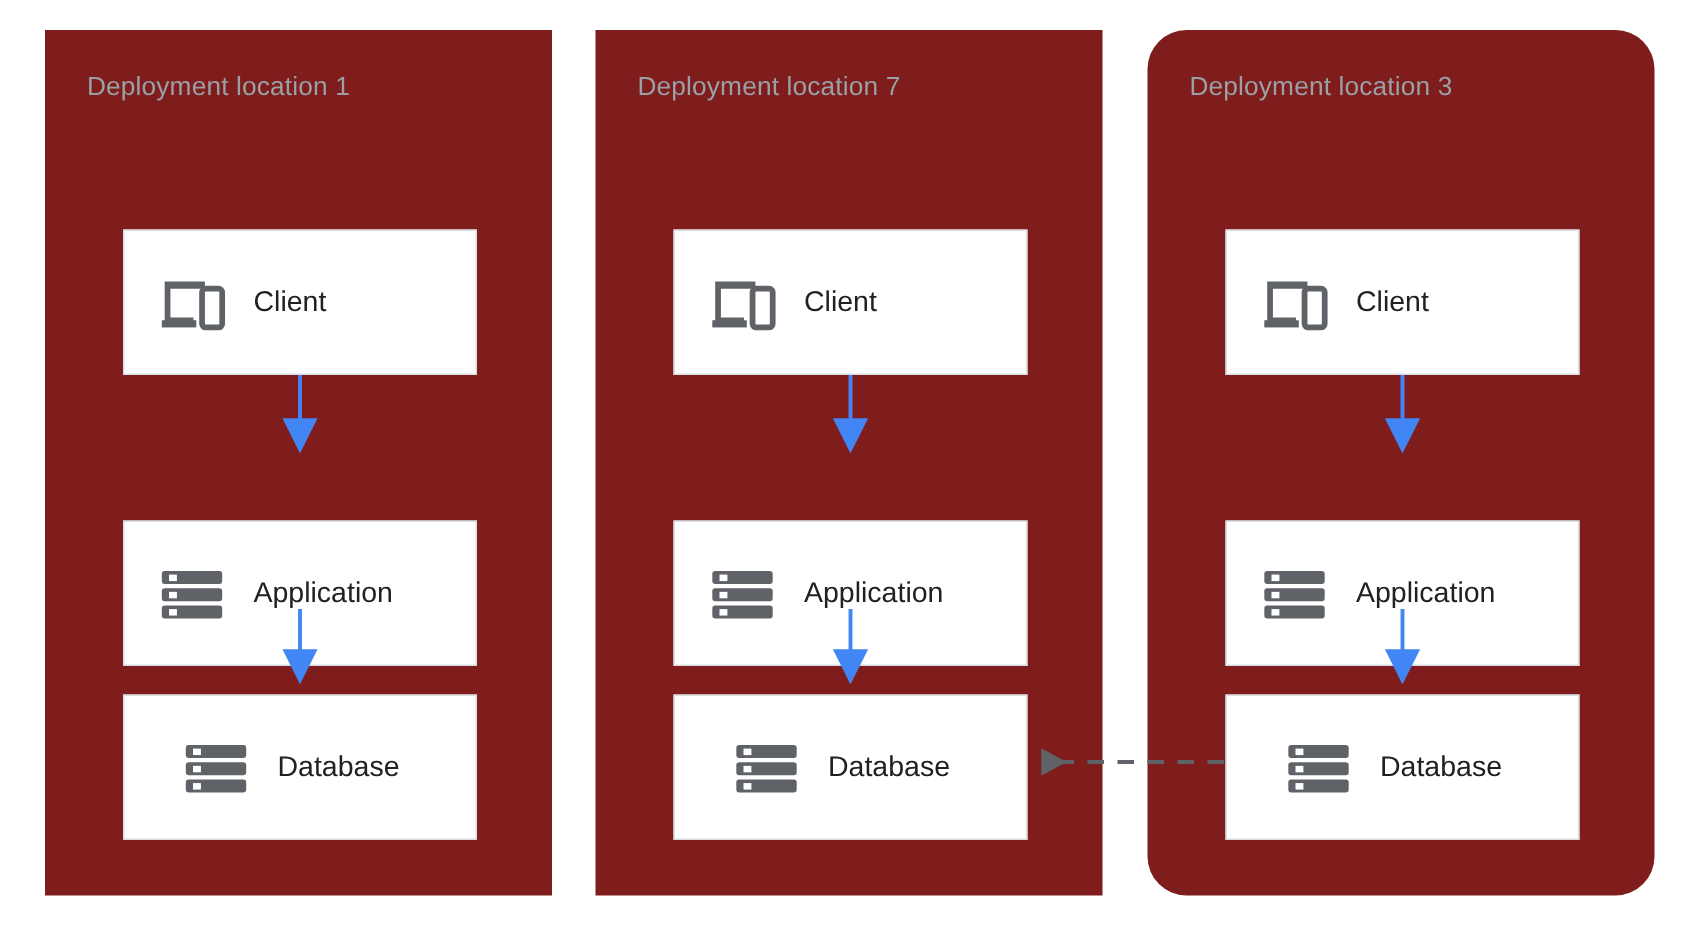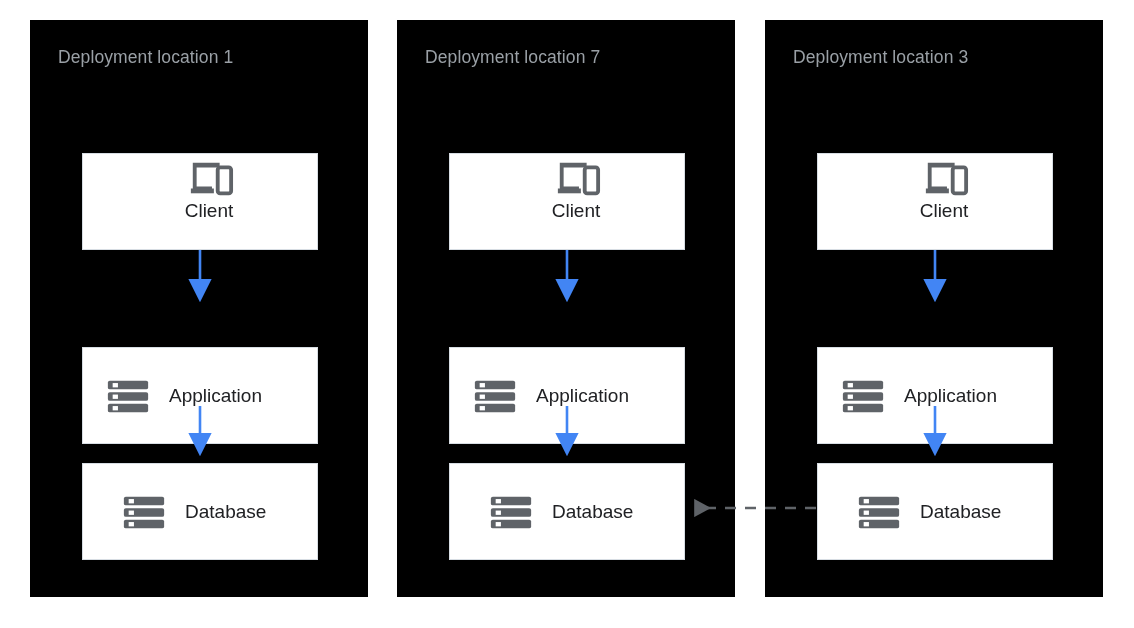--- a/index.html
+++ b/index.html
@@ -18,28 +18,28 @@
   #diagram {
     position: absolute;
     left: 0;
     top: 0;
     width: 1134px;
     height: 628px;
   }
 
   .zone {
     position: absolute;
-    background: #000000;
+    background: #7f1d1d;
     top: 20px;
     width: 338px;
     height: 577px;
   }
   .zone-1 { left: 30px; }
   .zone-2 { left: 397px; }
-  .zone-3 { left: 765px; }
+  .zone-3 { left: 765px; border-radius: 26px; }
 
   .zone-title {
     position: absolute;
     left: 28px;
     top: 27px;
     font-size: 17.5px;
     color: #9aa0a6;
     white-space: nowrap;
     letter-spacing: 0.1px;
   }
@@ -48,21 +48,21 @@
     position: absolute;
     box-sizing: border-box;
     background: #ffffff;
     border: 1px solid #d7dde3;
     display: flex;
     align-items: center;
     left: 52px;
     width: 236px;
     height: 97px;
   }
-  .node-client { top: 133px; flex-direction: column; }
+  .node-client { top: 133px; }
   .node-app    { top: 289px; margin-top: 38px; }
   .node-db     { top: 443px; padding-left: 16px; }
 
   .node-icon {
     width: 46px;
     height: 46px;
     margin-left: 22px;
     flex: 0 0 auto;
     display: block;
   }

